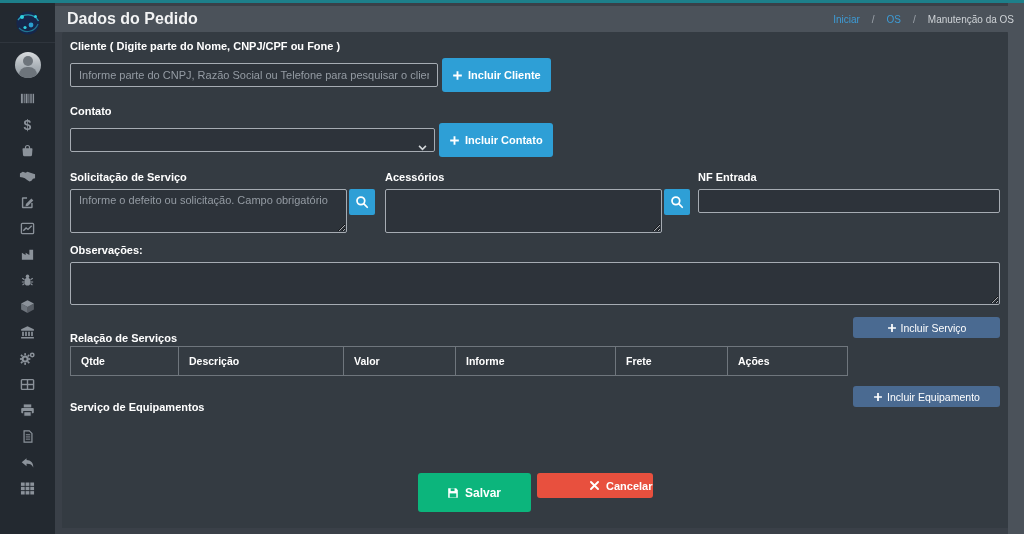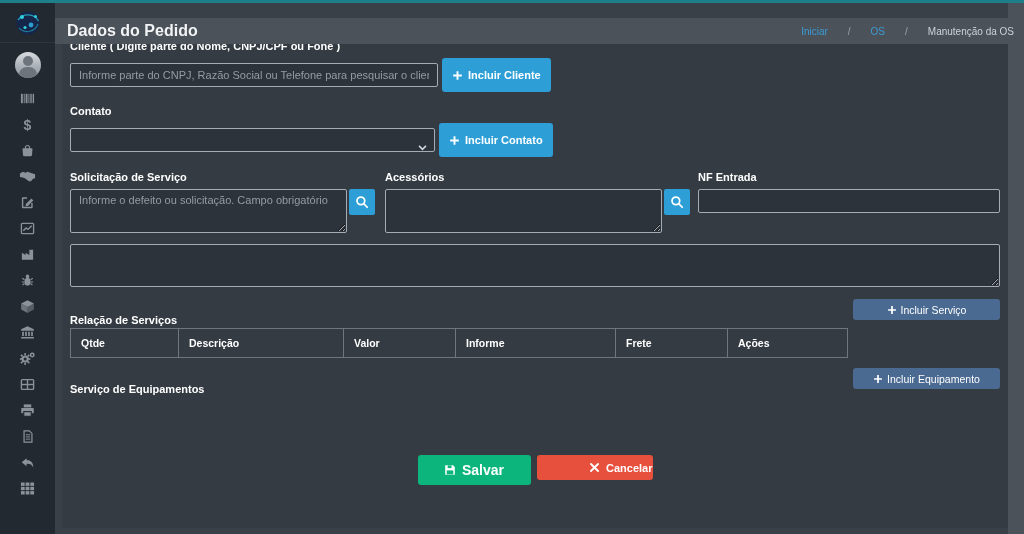--- a/index.html
+++ b/index.html
@@ -19,24 +19,24 @@
     border-bottom:1px solid #2f353d; margin-top:3px; }
   .avatar { width:26px; height:26px; border-radius:50%; margin:9px 0 4px 0; overflow:hidden;
     background:linear-gradient(180deg,#d9dcdf 0%,#aab1b7 55%,#8f979e 100%); position:relative; cursor:pointer; }
   .avatar .head { position:absolute; left:8px; top:4px; width:10px; height:10px; border-radius:50%; background:#6d747b; }
   .avatar .body { position:absolute; left:4px; top:15px; width:18px; height:12px; border-radius:8px 8px 0 0; background:#6d747b; }
   .nav-icons { display:flex; flex-direction:column; align-items:center; gap:9px; padding-top:8px; }
   .nav-icon { width:18px; height:17px; color:#8b929a; display:flex; align-items:center; justify-content:center; cursor:pointer; }
   .nav-icon svg { display:block; }
 
   
-  .header { position:absolute; left:55px; top:18px; width:969px; height:26px; background:#4b525a;
+  .header { position:absolute; left:55px; top:6px; width:969px; height:26px; background:#4b525a;
     display:flex; align-items:center; z-index:10; }
   .page-title { font-size:16px; font-weight:bold; color:#f2f3f4; margin-left:12px; }
-  .breadcrumb { margin-left:auto; margin-right:10px; font-size:10px; display:flex; gap:20px; align-items:center; }
+  .breadcrumb { margin-left:auto; margin-right:10px; font-size:10px; display:flex; gap:12px; align-items:center; }
   .crumb-link { color:#3d9bd5; cursor:pointer; text-decoration:none; }
   .crumb-sep { color:#9aa1a8; }
   .crumb-current { color:#ced2d6; }
 
   
   .card { position:absolute; left:62px; top:30px; width:946px; height:498px; background:#343b42;
     border-radius:5px 5px 0 0; padding:10px 8px 0 8px; z-index:6; }
 
   .lbl { font-size:11px; font-weight:bold; color:#ffffff; margin-bottom:6px; display:block; }
 
@@ -77,22 +77,22 @@
   .section-head .lbl { margin-bottom:2px; }
   .section-head .btn-steel { margin-bottom:8px; }
   .section-head2 { margin-top:10px; }
 
   table.grid { border-collapse:collapse; table-layout:fixed; }
   table.grid th { border:1px solid #6f767d; color:#fff; font-size:10.5px; font-weight:bold;
     padding:8px 10px; text-align:left; white-space:nowrap; overflow:hidden; }
   th.ar { text-align:right; } th.ac { text-align:center; }
 
   .actions { margin-top:58px; display:flex; justify-content:center; gap:6px; }
-  .btn-green { background:#0cb57c; height:30px; min-width:113px; border-radius:3px;
-    font-size:14px; font-weight:bold; gap:6px; }
+  .btn-green { background:#0cb57c; height:39px; min-width:113px; border-radius:3px;
+    font-size:12px; font-weight:bold; gap:6px; }
   .btn-red { background:#e8503e; height:25px; min-width:116px; border-radius:3px;
     font-size:11px; font-weight:bold; gap:6px;justify-content:flex-end; }
 </style>
 </head>
 <body>
 
 <div class="topline"></div>
 <div class="right-strip"></div>
 
 <div class="sidebar">
@@ -311,20 +311,21 @@
         </button>
       </div>
     </div>
     <div class="col-nf">
       <label class="lbl">NF Entrada</label>
       <input class="txt inp-nf" style="">
     </div>
   </div>
 
   <div class="row4">
+    <label class="lbl">Observações:</label>
     <textarea class="ta ta-obs" style=""></textarea>
   </div>
 
   <div class="section-head">
     <span class="lbl">Relação de Serviços</span>
     <button class="btn btn-steel">
       <svg width="10" height="10" viewBox="0 0 14 14">
           <path d="M7 1.5v11M1.5 7h11" stroke="#fff" stroke-width="2.4"></path>
         </svg>
       <span>Incluir Serviço</span>

